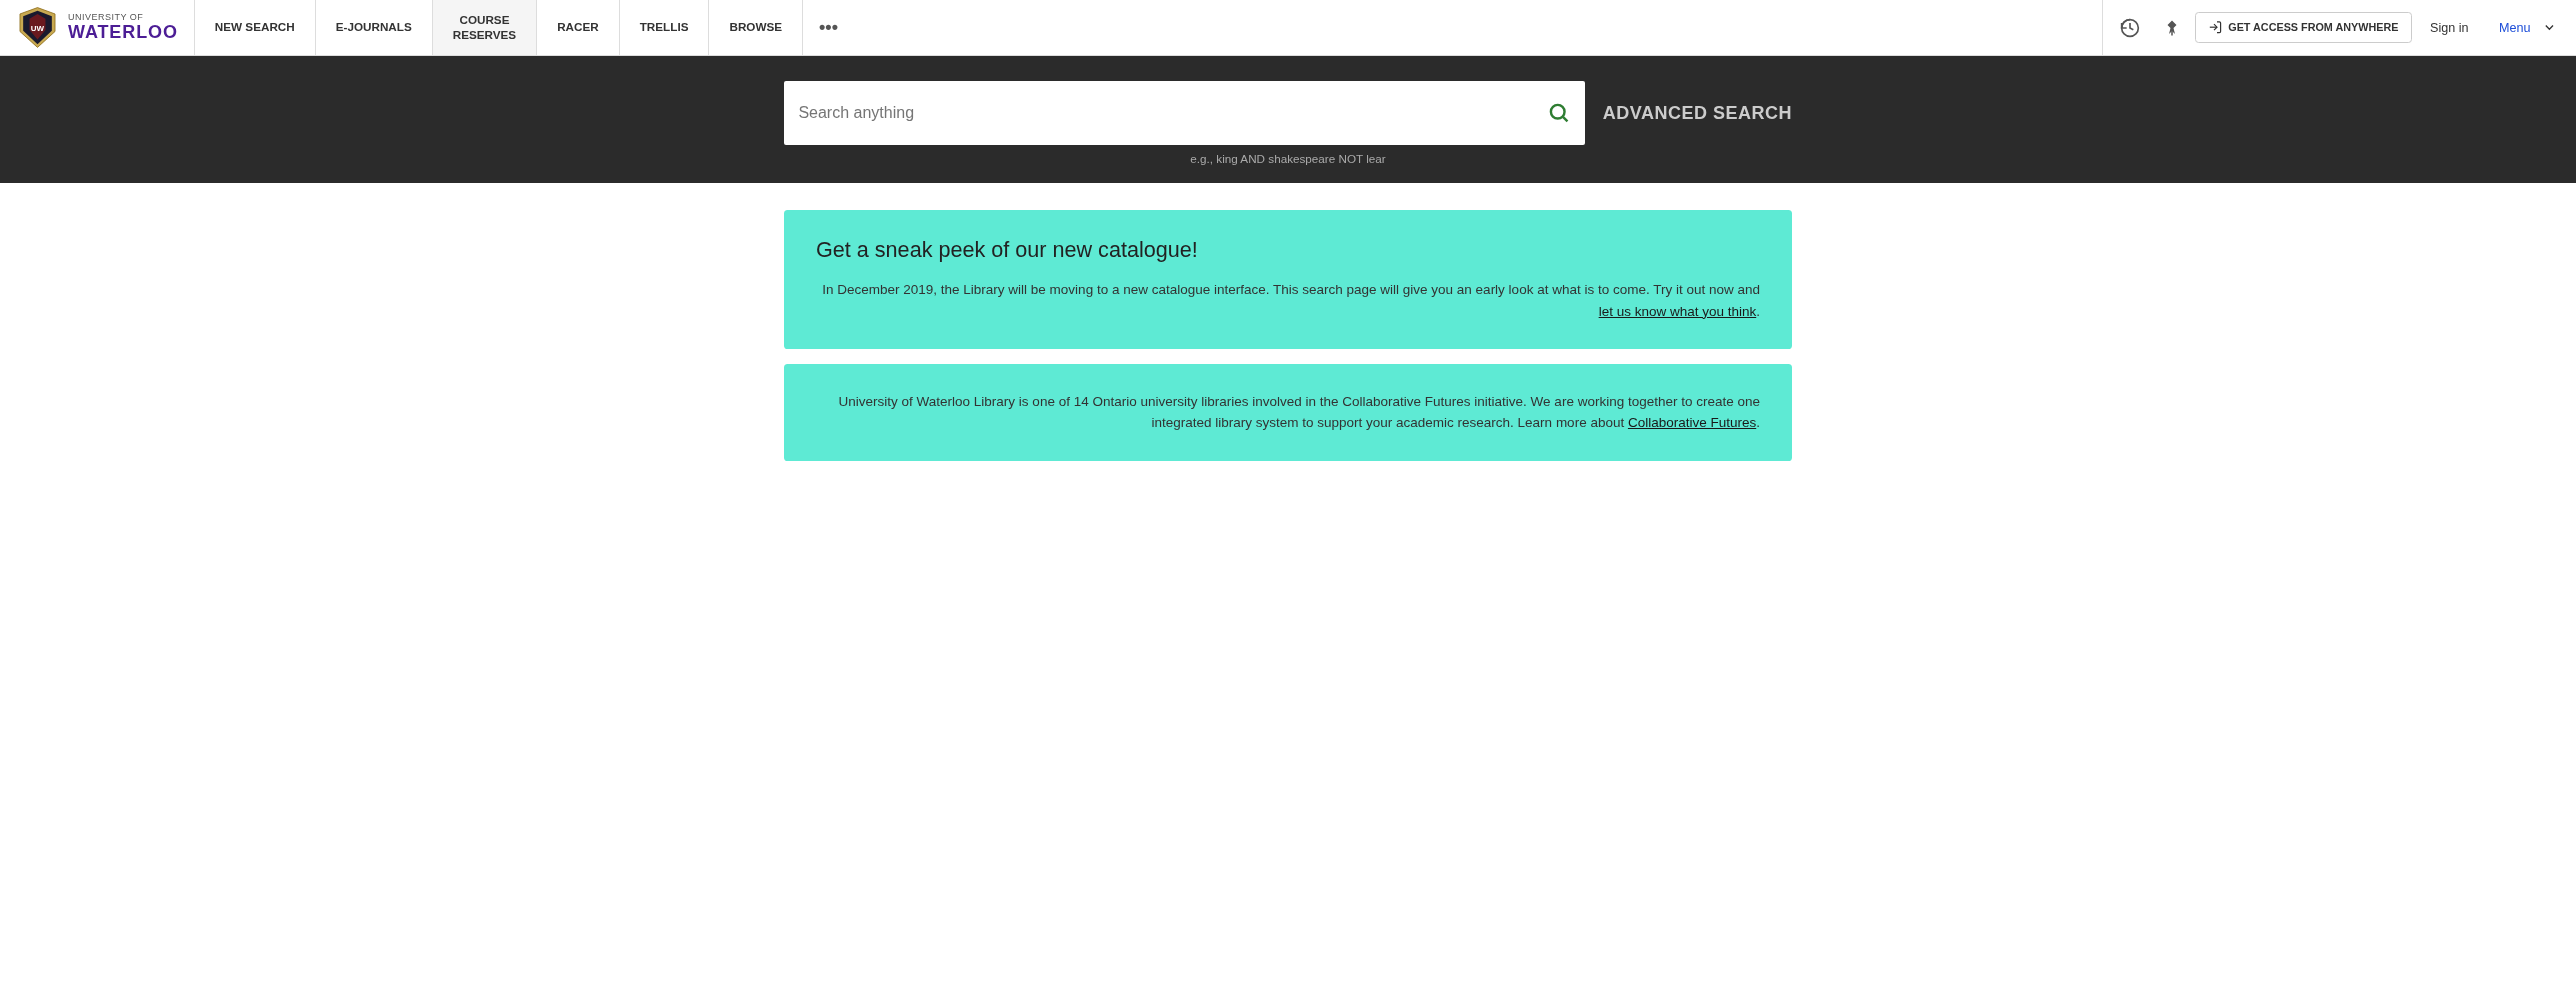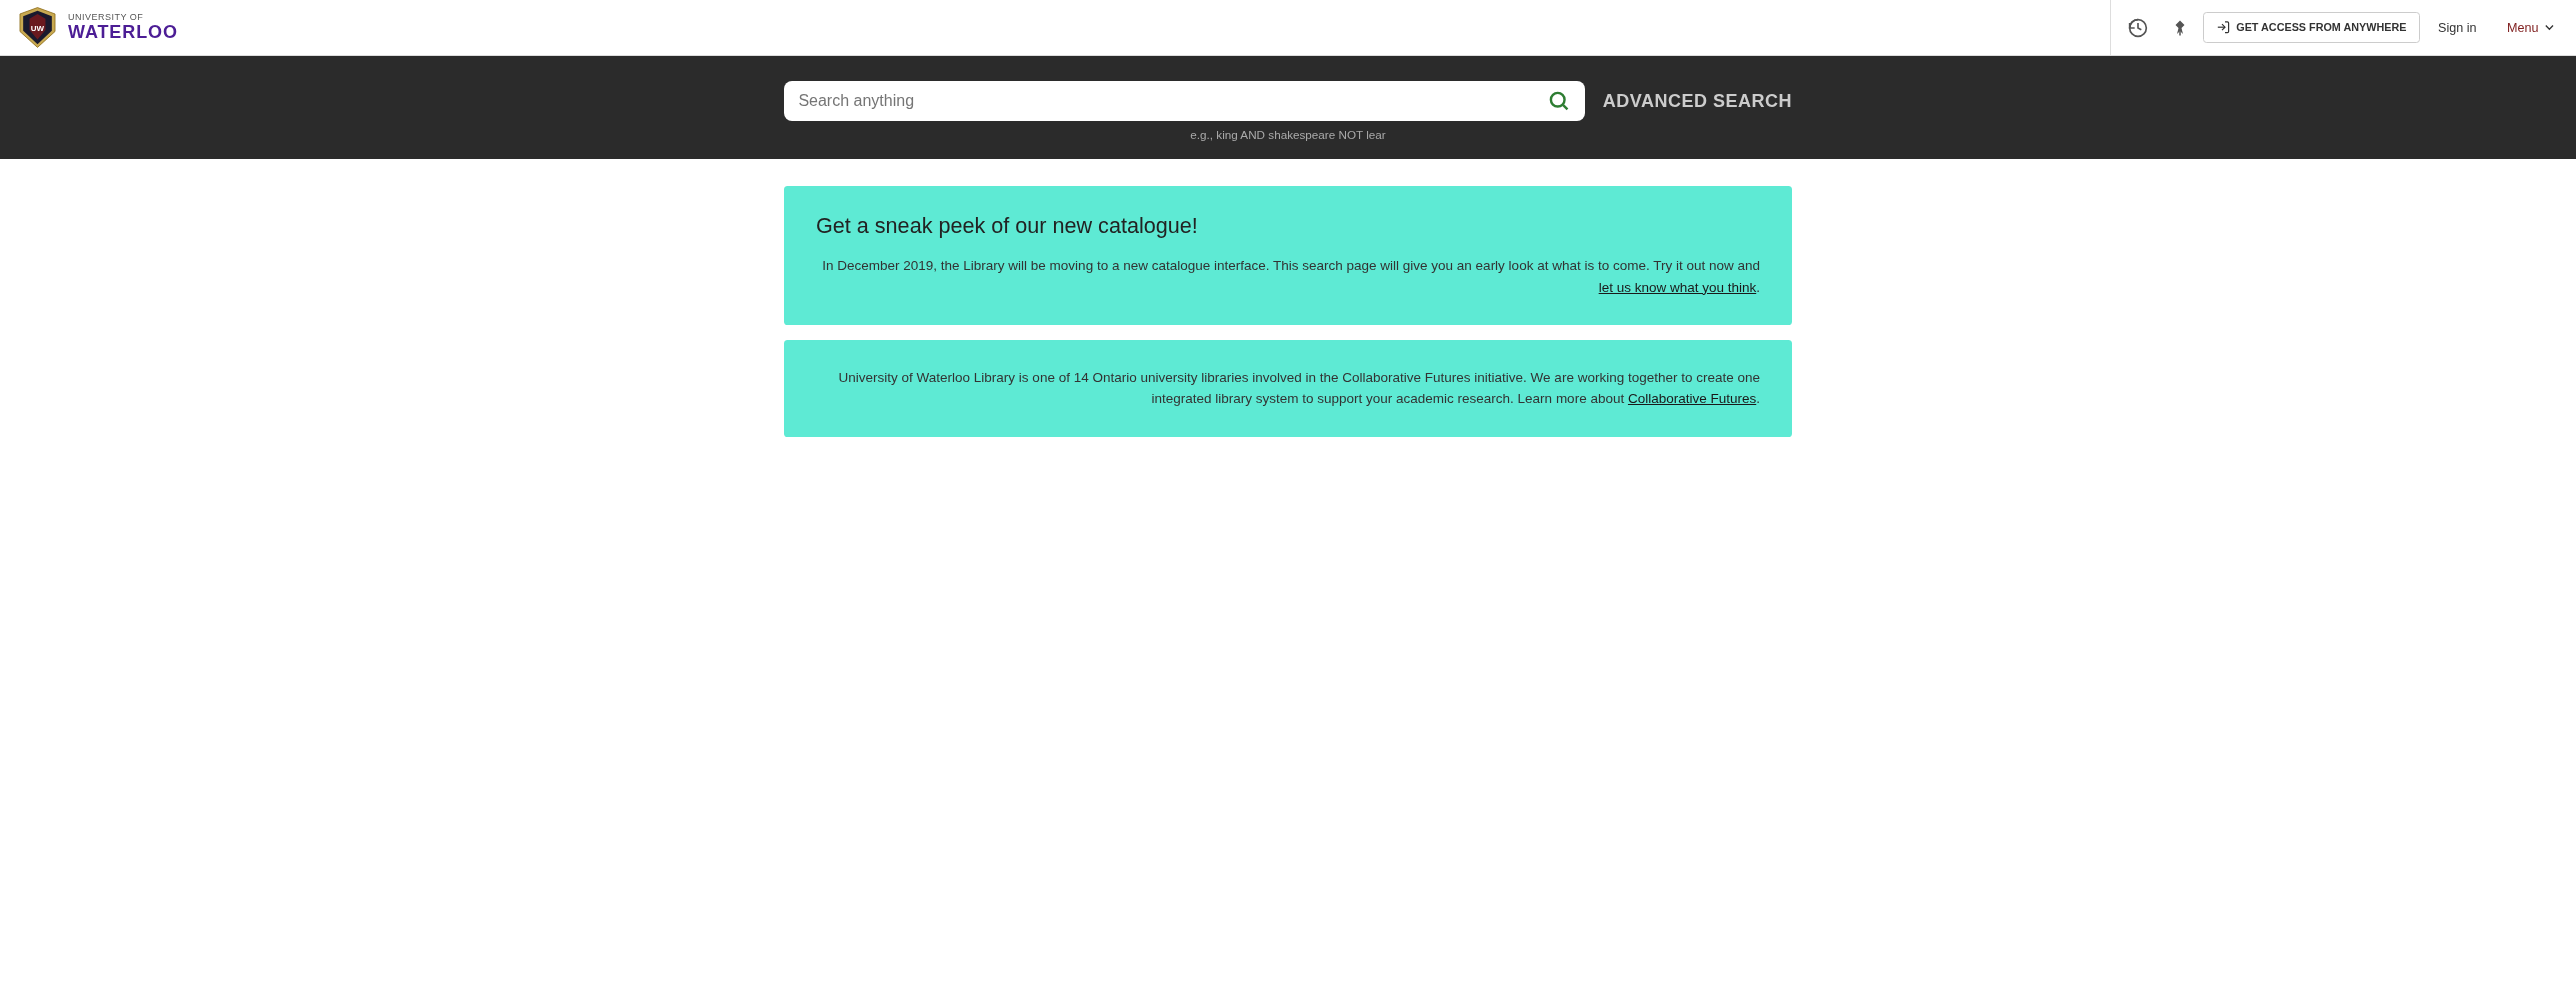--- a/index.html
+++ b/index.html
@@ -121,24 +121,24 @@
       padding: 0 12.6px;
       font-size: 12.6px;
       color: #333;
       cursor: pointer;
       font-weight: normal;
     }
 
     .menu-btn {
       display: flex;
       align-items: center;
-      gap: 5px;
+      gap: 13px;
       padding: 0 12.6px;
       font-size: 12.6px;
-      color: #7f1d1d;
+      color: #1d4ed8;
       cursor: pointer;
       font-weight: normal;
     }
 
     
     .search-hero {
       background: #2b2b2b;
       padding: 25px 0 18px;
     }
 
@@ -148,23 +148,23 @@
       padding: 0 18px;
       display: flex;
       align-items: center;
       gap: 18px;
     }
 
     .search-box {
       flex: 1;
       display: flex;
       background: #fff;
-      border-radius: 8px;
+      border-radius: 2px;
       padding: 0 14.4px;
-      height: 40px;
+      height: 64px;
     }
 
     .search-input {
       flex: 1;
       border: none;
       outline: none;
       font-size: 16px;
       color: #aaa;
       background: transparent;
     }
@@ -253,20 +253,30 @@
       <polygon points="24,6 42,13 42,31 24,48 6,31 6,13" fill="#1a1a2e"></polygon>
       <polygon points="14,16 24,10 34,16 34,30 24,42 14,30" fill="#8b1a1a" opacity="0.7"></polygon>
       <text x="24" y="32" text-anchor="middle" fill="#fff" font-size="10" font-weight="bold">UW</text>
     </svg>
     <div class="logo-text">
       <span class="univ-of">UNIVERSITY OF</span>
       <span class="waterloo">WATERLOO</span>
     </div>
   </div>
 
+  <div class="nav-links">
+    <div class="nav-item">NEW SEARCH</div>
+    <div class="nav-item">E-JOURNALS</div>
+    <div class="nav-item active">COURSE
+RESERVES</div>
+    <div class="nav-item">RACER</div>
+    <div class="nav-item">TRELLIS</div>
+    <div class="nav-item">BROWSE</div>
+    <div class="dots-btn">•••</div>
+  </div>
 
   <div class="nav-right">
     <div class="nav-icon-btn" title="History">
 
       <svg width="20" height="20" viewBox="0 0 24 24" fill="none" stroke="#555" stroke-width="2" xmlns="http://www.w3.org/2000/svg">
         <circle cx="12" cy="12" r="10"></circle>
         <polyline points="12 6 12 12 16 14"></polyline>
         <path d="M2 12 C2 6.5 6 2 12 2" stroke="#555" stroke-width="2" fill="none"></path>
         <polyline points="2,6 2,12 8,12" fill="none" stroke="#555" stroke-width="2"></polyline>
       </svg>

